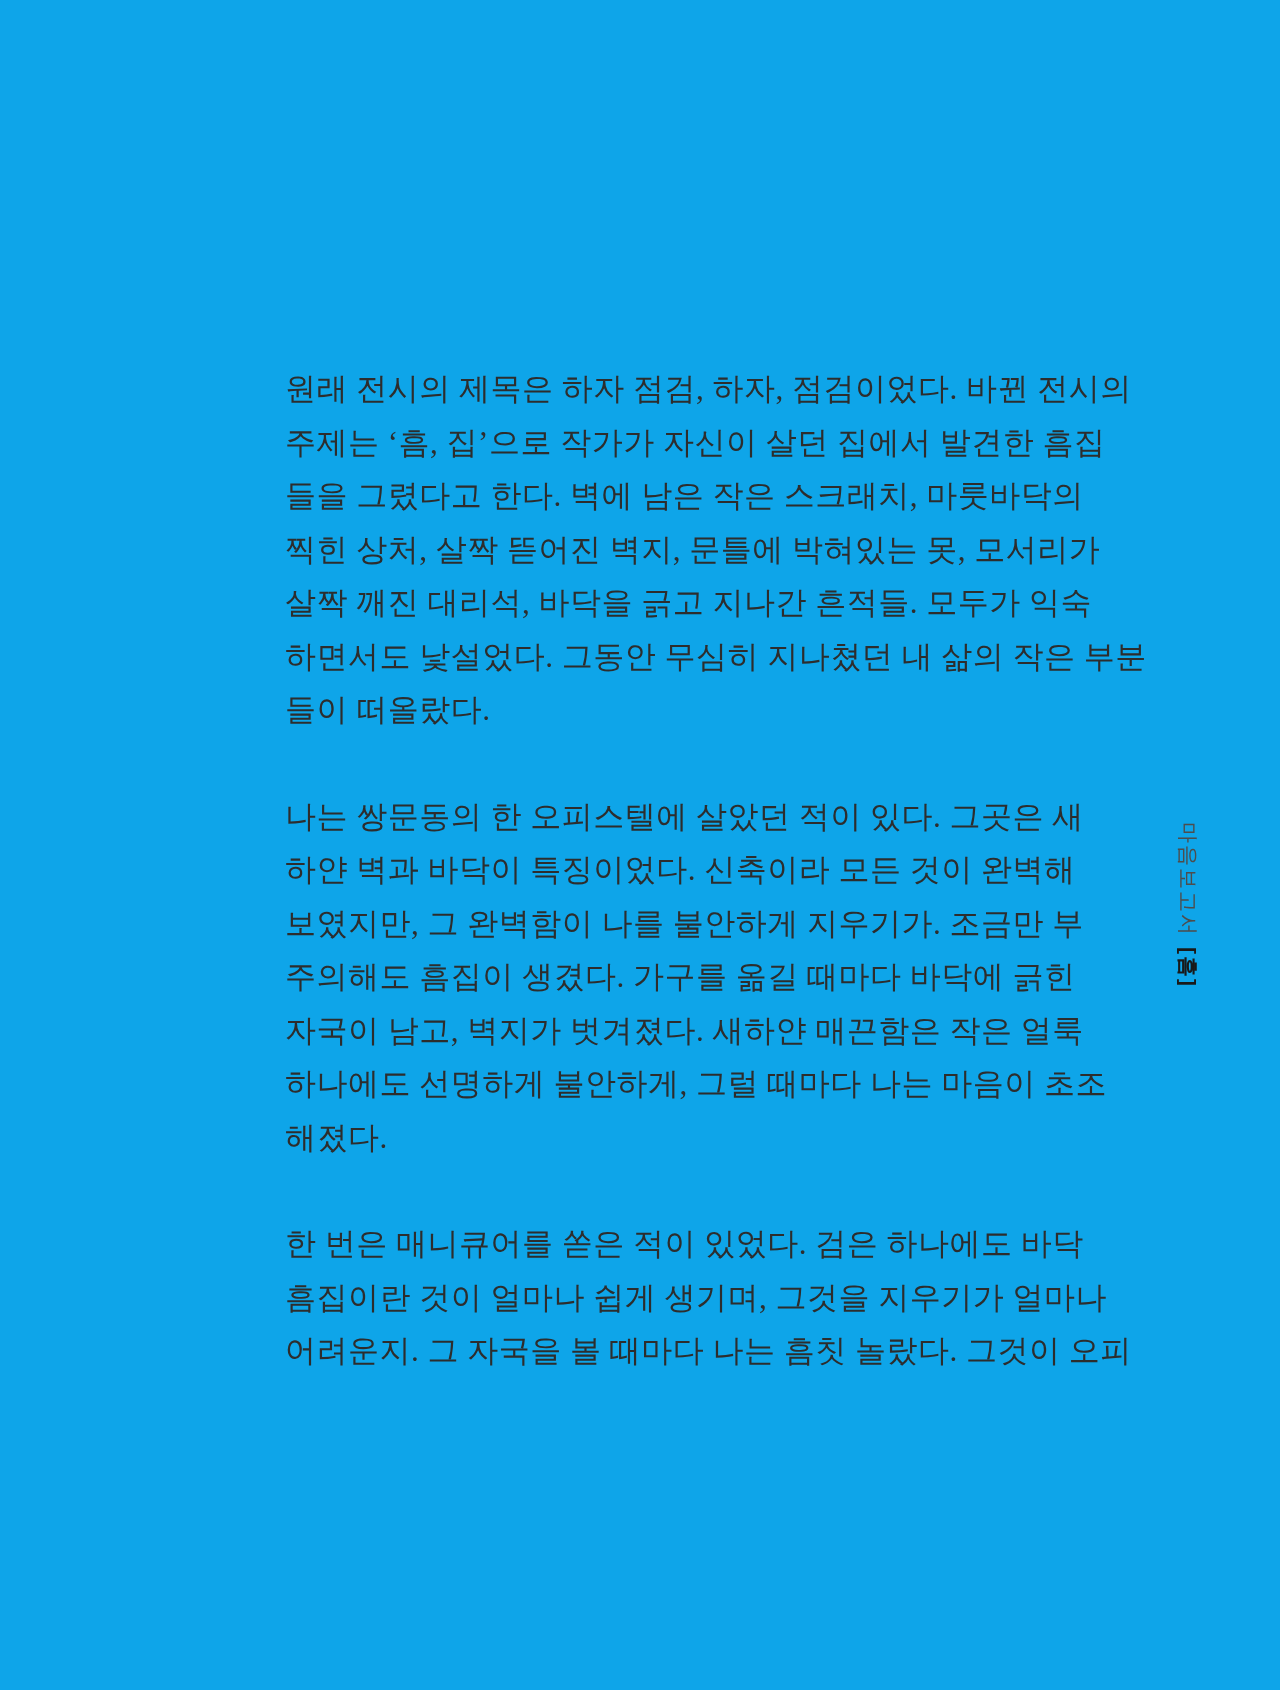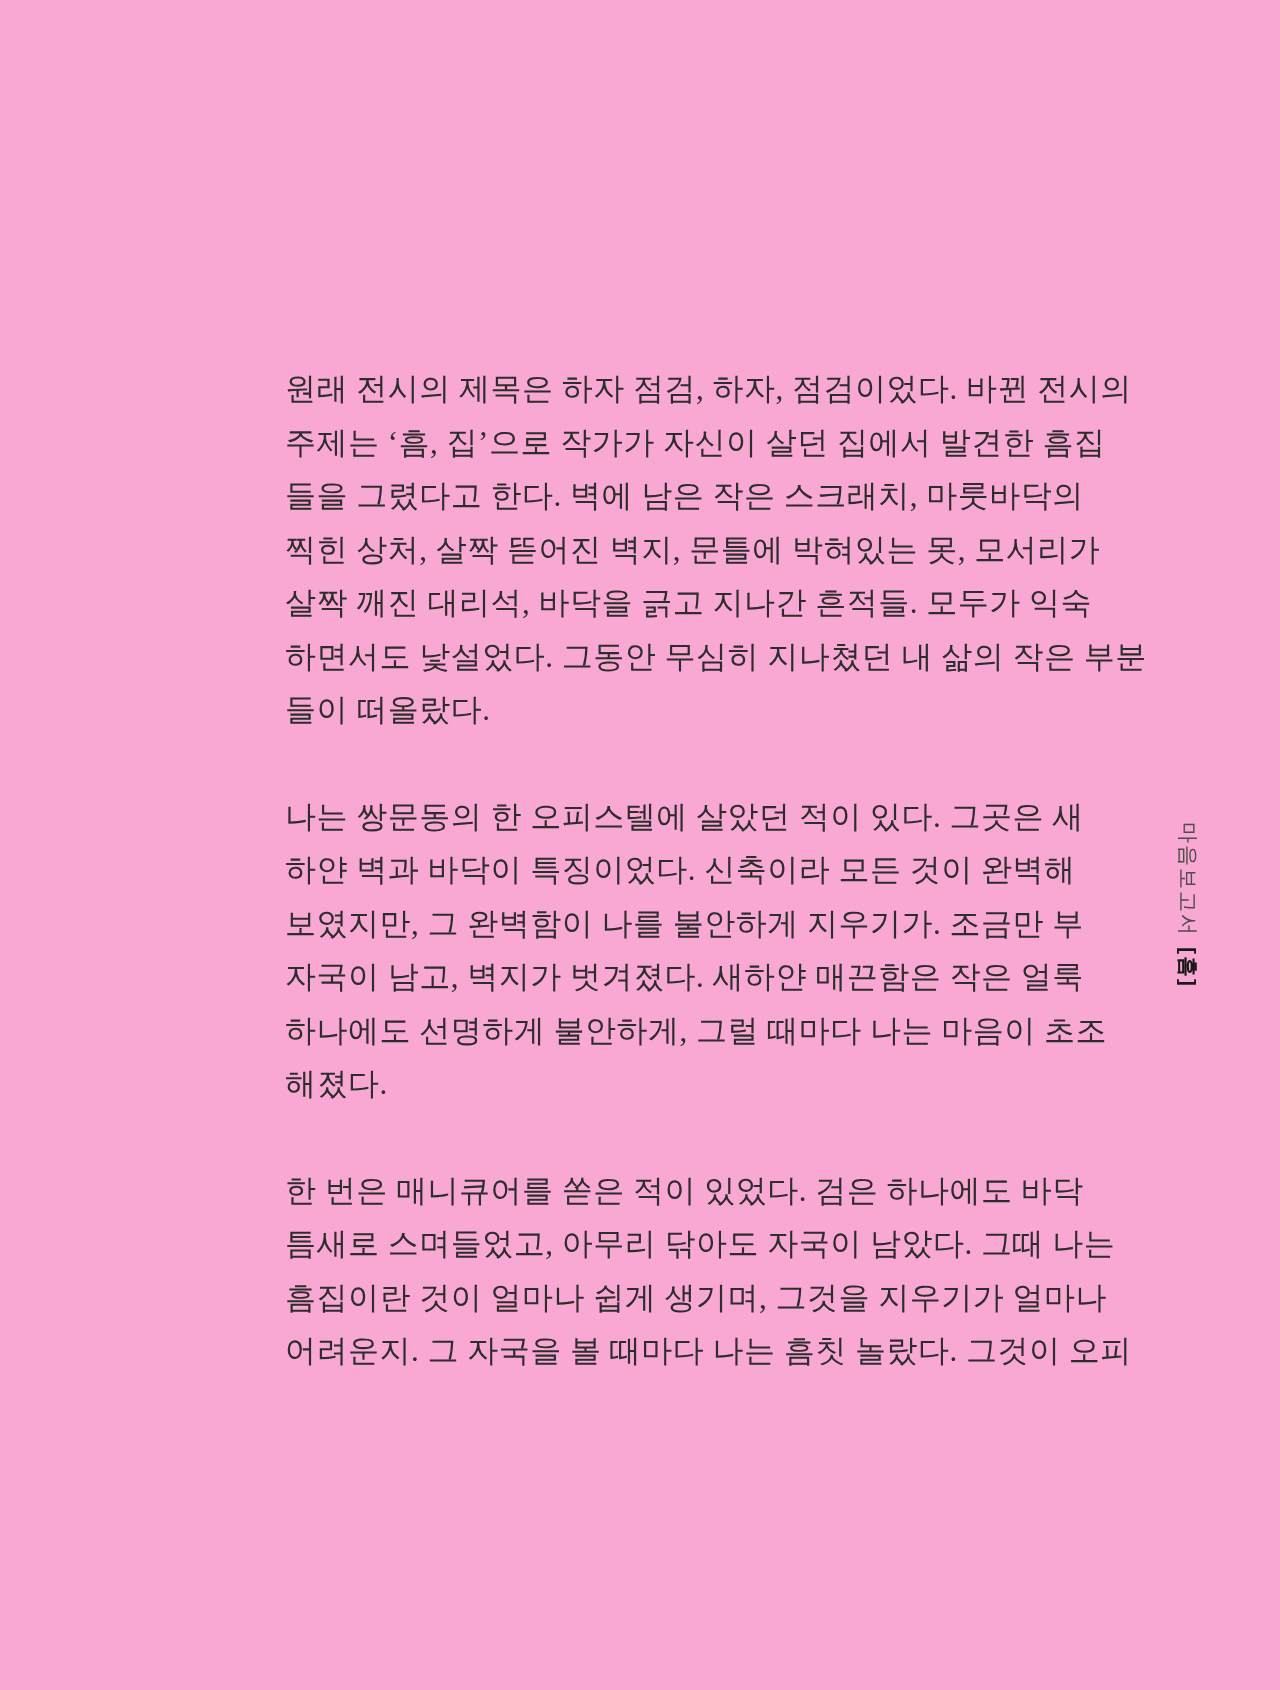--- a/index.html
+++ b/index.html
@@ -4,21 +4,21 @@
 <style>
   html, body {
     margin: 0;
     padding: 0;
     background: #ffffff;
   }
   .page {
     position: relative;
     width: 1280px;
     height: 1690px;
-    background: #f9a8d4;
+    background: #0ea5e9;
     overflow: hidden;
     font-family: "Liberation Serif", "DejaVu Serif", serif;
   }
   .text-column {
     position: absolute;
     left: 285px;
     top: 362px;
     width: 686px;
     color: #2d2d2d;
     font-size: 31px;
@@ -68,27 +68,27 @@
         <div class="line">들을 그렸다고 한다. 벽에 남은 작은 스크래치, 마룻바닥의</div>
         <div class="line">찍힌 상처, 살짝 뜯어진 벽지, 문틀에 박혀있는 못, 모서리가</div>
         <div class="line">살짝 깨진 대리석, 바닥을 긁고 지나간 흔적들. 모두가 익숙</div>
         <div class="line">하면서도 낯설었다. 그동안 무심히 지나쳤던 내 삶의 작은 부분</div>
         <div class="line para-last">들이 떠올랐다.</div>
       </div>
       <div class="paragraph">
         <div class="line">나는 쌍문동의 한 오피스텔에 살았던 적이 있다. 그곳은 새</div>
         <div class="line">하얀 벽과 바닥이 특징이었다. 신축이라 모든 것이 완벽해</div>
         <div class="line">보였지만, 그 완벽함이 나를 불안하게 지우기가. 조금만 부</div>
+        <div class="line">주의해도 흠집이 생겼다. 가구를 옮길 때마다 바닥에 긁힌</div>
         <div class="line">자국이 남고, 벽지가 벗겨졌다. 새하얀 매끈함은 작은 얼룩</div>
         <div class="line">하나에도 선명하게 불안하게, 그럴 때마다 나는 마음이 초조</div>
         <div class="line para-last">해졌다.</div>
       </div>
       <div class="paragraph">
         <div class="line">한 번은 매니큐어를 쏟은 적이 있었다. 검은 하나에도 바닥</div>
-        <div class="line">틈새로 스며들었고, 아무리 닦아도 자국이 남았다. 그때 나는</div>
         <div class="line">흠집이란 것이 얼마나 쉽게 생기며, 그것을 지우기가 얼마나</div>
         <div class="line para-last">어려운지. 그 자국을 볼 때마다 나는 흠칫 놀랐다. 그것이 오피</div>
       </div>
     </main>
   <aside class="spine">
     <span>마음보고서</span><span class="spine-tag">[흠]</span>
   </aside>
 </div>
 
 </body></html>

